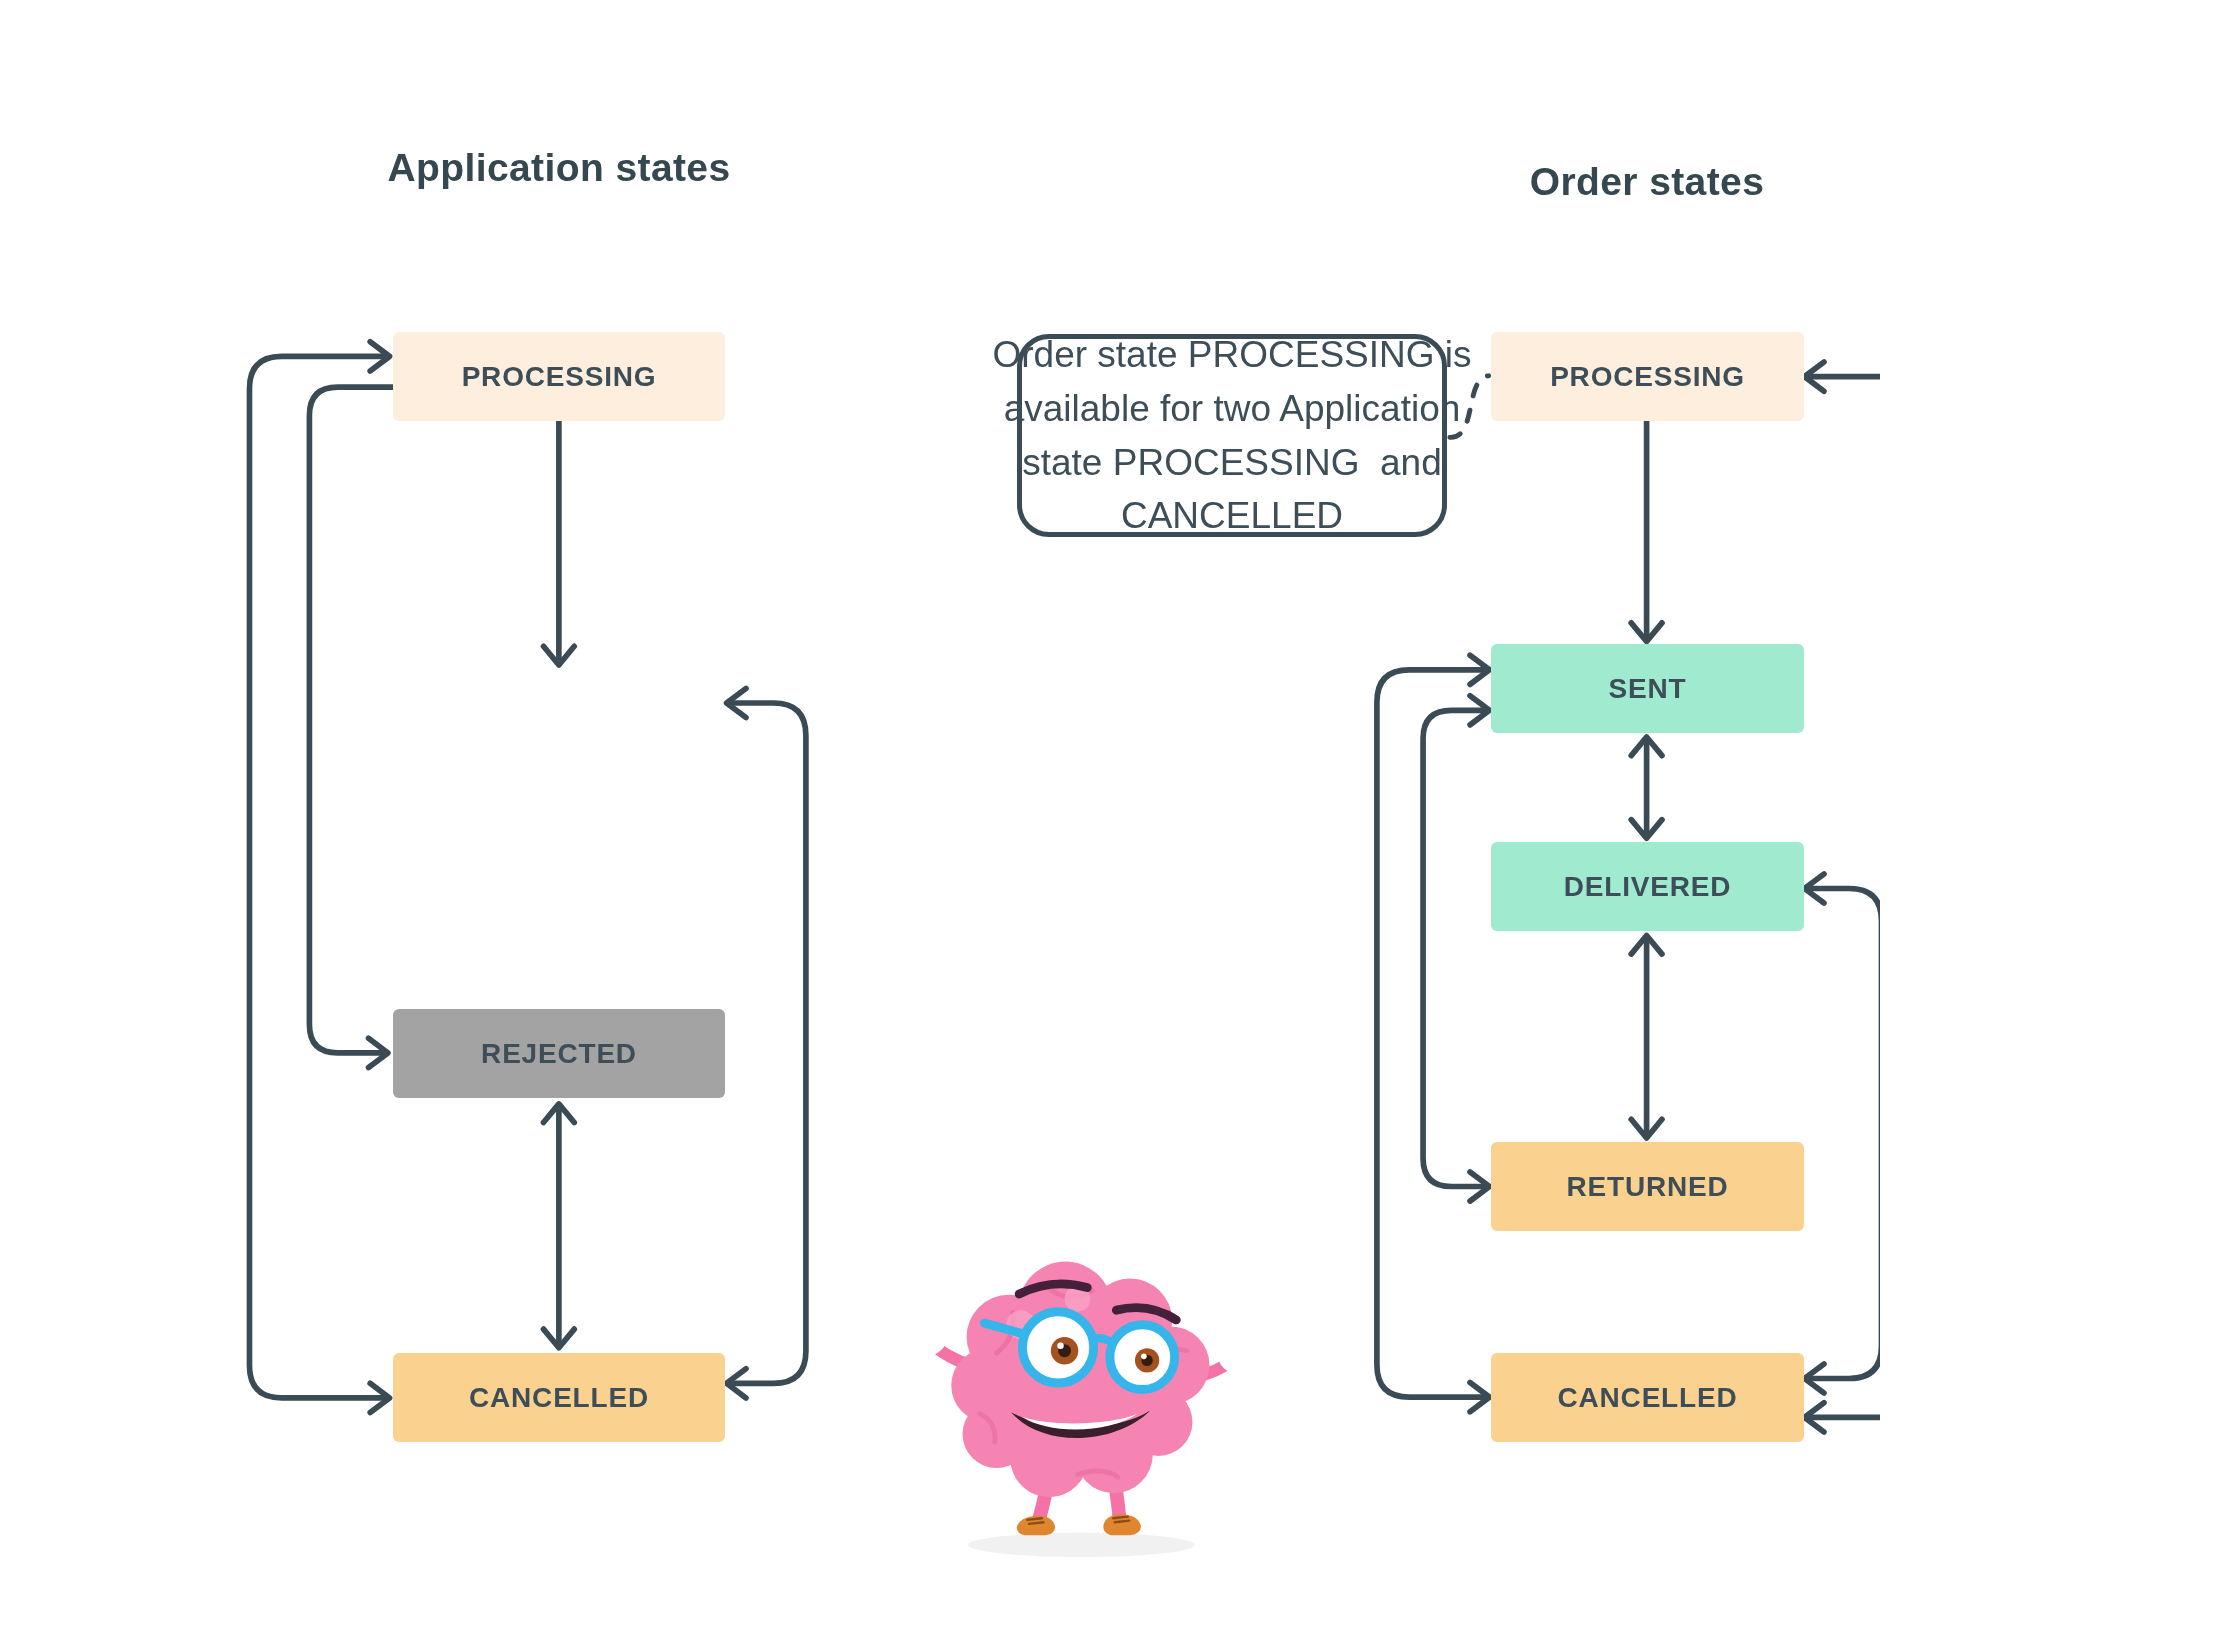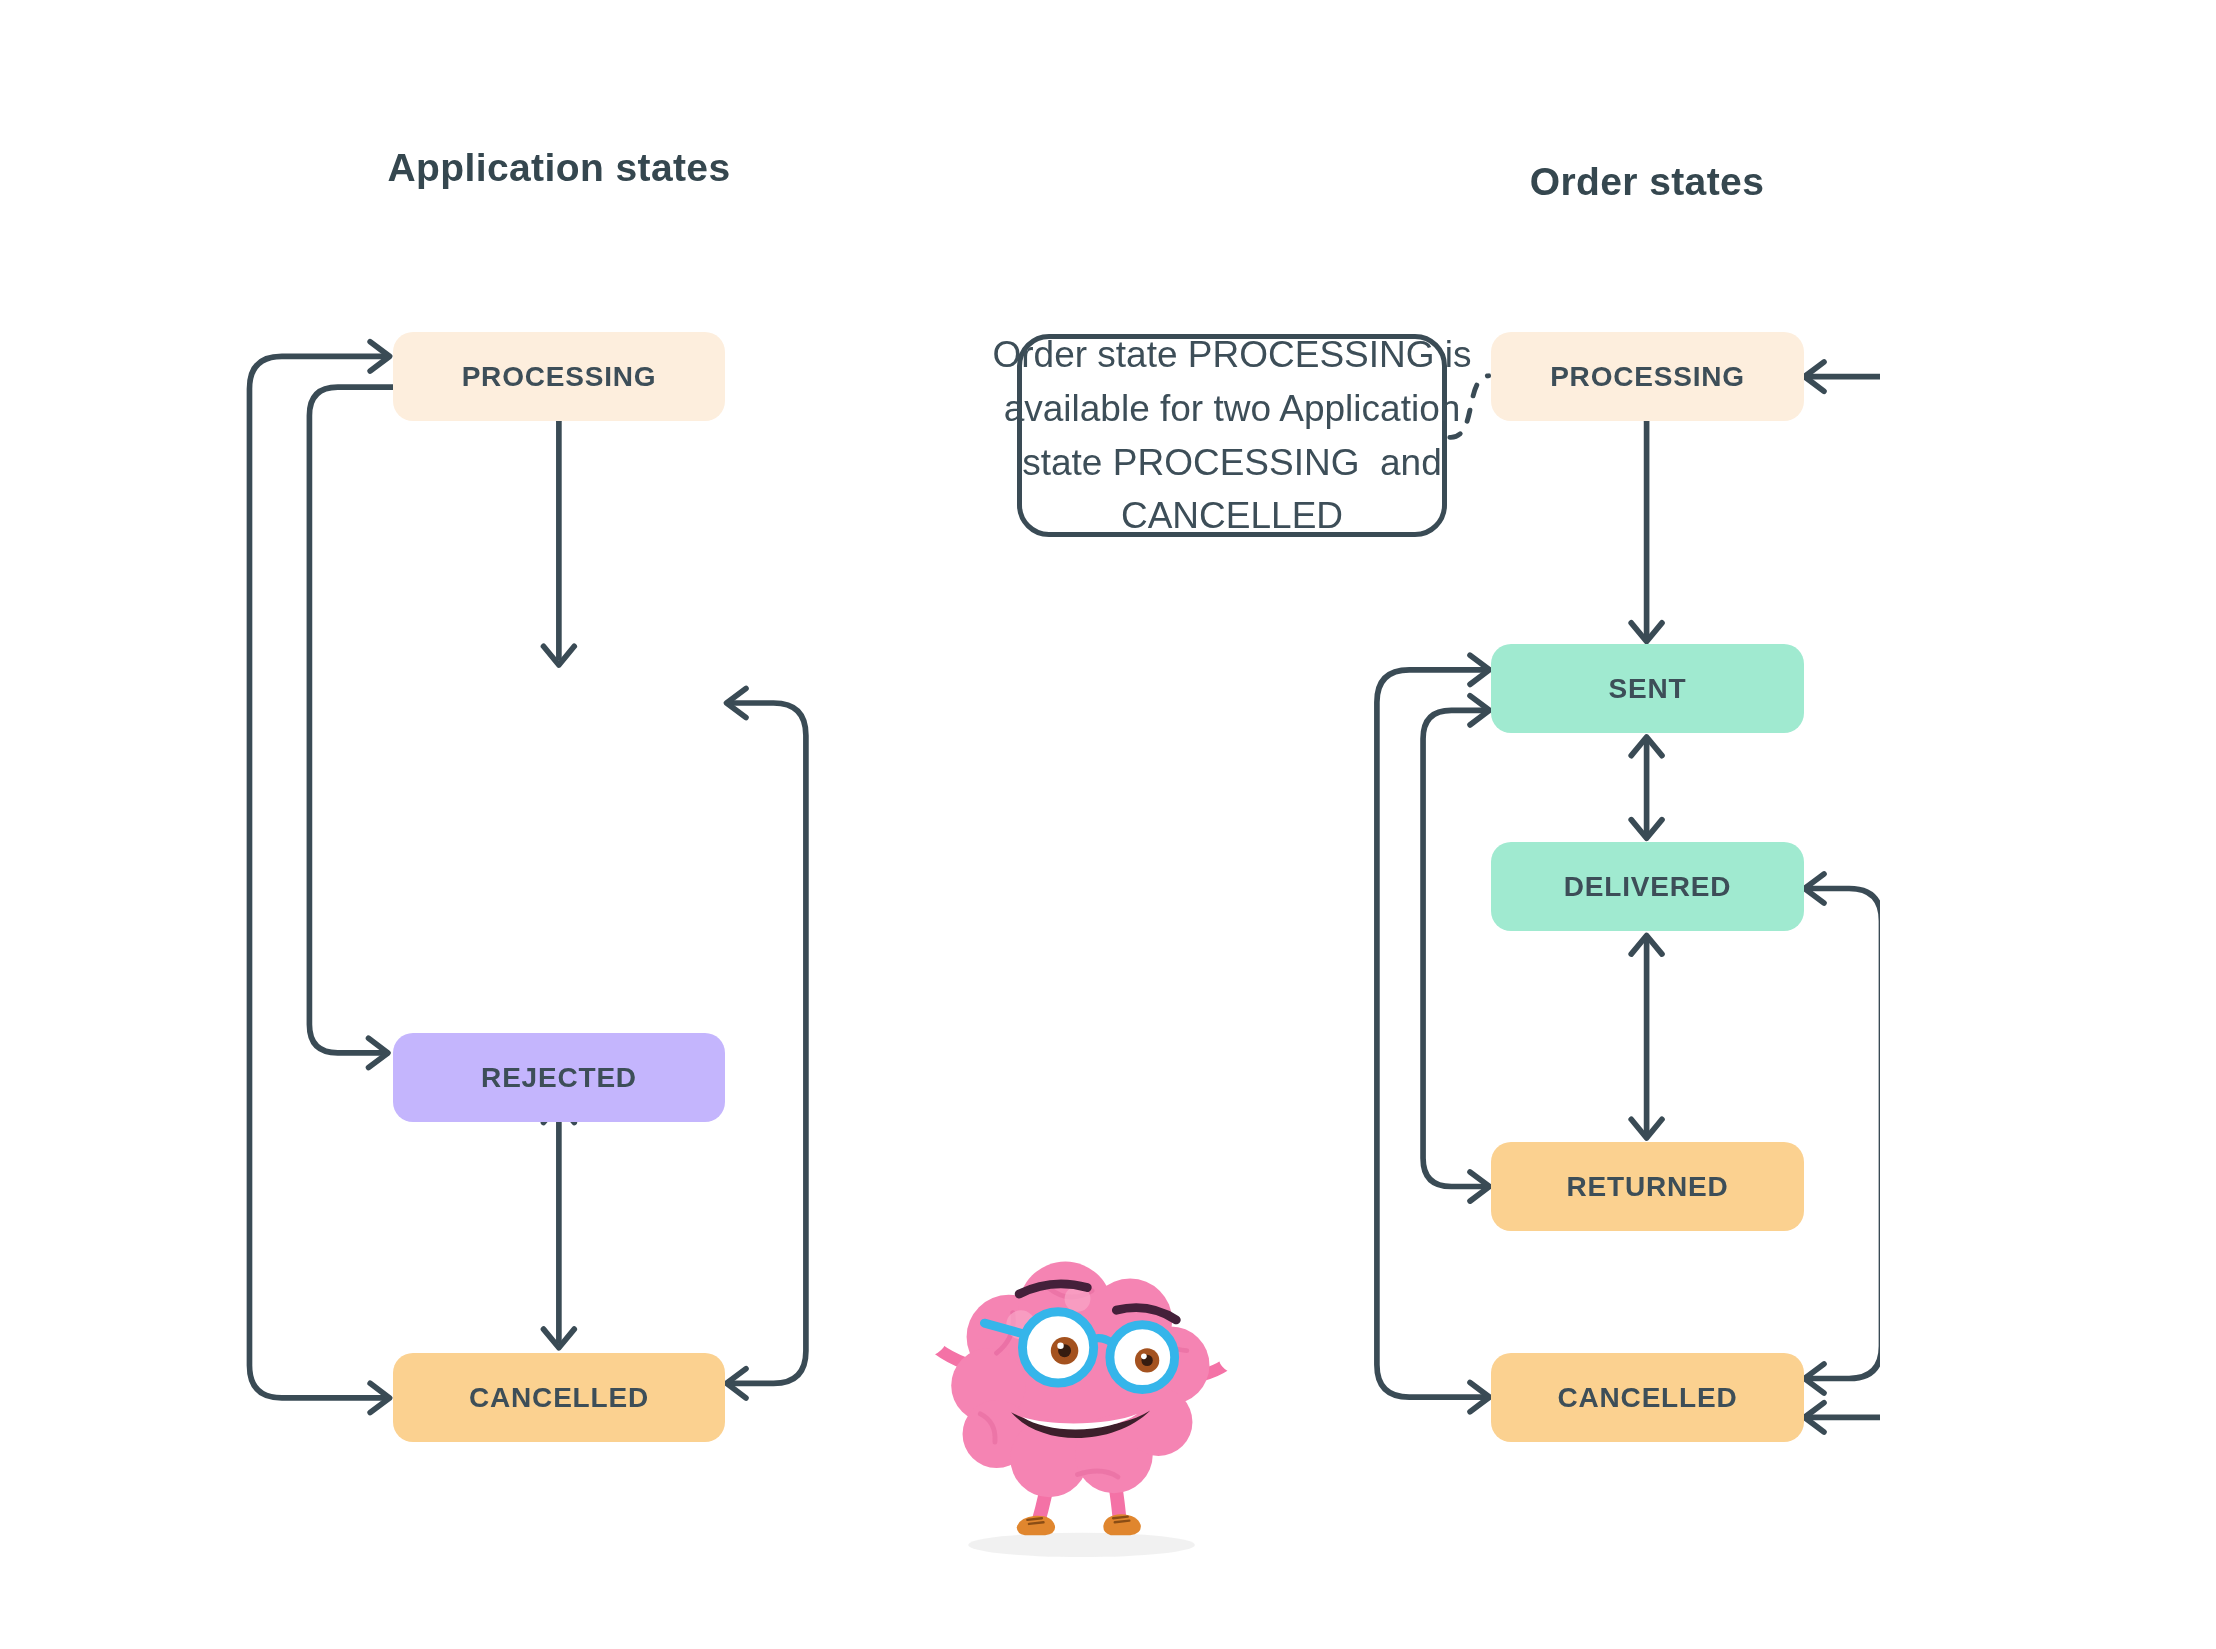--- a/index.html
+++ b/index.html
@@ -1,26 +1,26 @@
 <!DOCTYPE html>
 <html style="font-size:13px"><head>
 <meta charset="utf-8">
 <style>
   html,body{margin:0;padding:0;background:#ffffff;}
   .canvas{position:relative;width:1880px;height:1649px;background:#ffffff;overflow:hidden;
           font-family:"Liberation Sans", sans-serif;}
   .diagram-title{position:absolute;text-align:center;font-size:39px;font-weight:700;
           color:#35474f;letter-spacing:0.4px;}
-  .state-box{position:absolute;width:313px;height:89px;border-radius:20px;
+  .state-box{position:absolute;width:313px;height:89px;border-radius:6px;
           display:flex;align-items:center;justify-content:center;
           font-size:28px;font-weight:700;letter-spacing:0.8px;color:#3d4e58;}
   .left-col{width:332px;}
   .cream{background:#fdeedd;}
   .mint{background:#a0ead0;}
-  .pink{background:#c4b5fd;margin-top:24px;}
+  .pink{background:#a3a3a3;}
   .orange{background:#fbd190;}
   #edge-layer{position:absolute;left:0;top:0;width:2216px;height:1649px;}
   .edge{stroke:#3a4b55;stroke-width:7;fill:none;stroke-linecap:round;stroke-linejoin:round;}
   .edge-dashed{stroke:#3a4b55;stroke-width:6;fill:none;stroke-linecap:round;
           stroke-dasharray:14 18;}
   .callout{position:absolute;left:1017px;top:334px;width:430px;height:203px;
           border:5.7px solid #3a4b55;border-radius:32px;background:#ffffff;
           box-sizing:border-box;display:flex;flex-direction:column;
           align-items:center;justify-content:center;}
   .callout-line{font-size:37px;color:#3d4e58;line-height:1.45;white-space:pre;text-align:center;}

